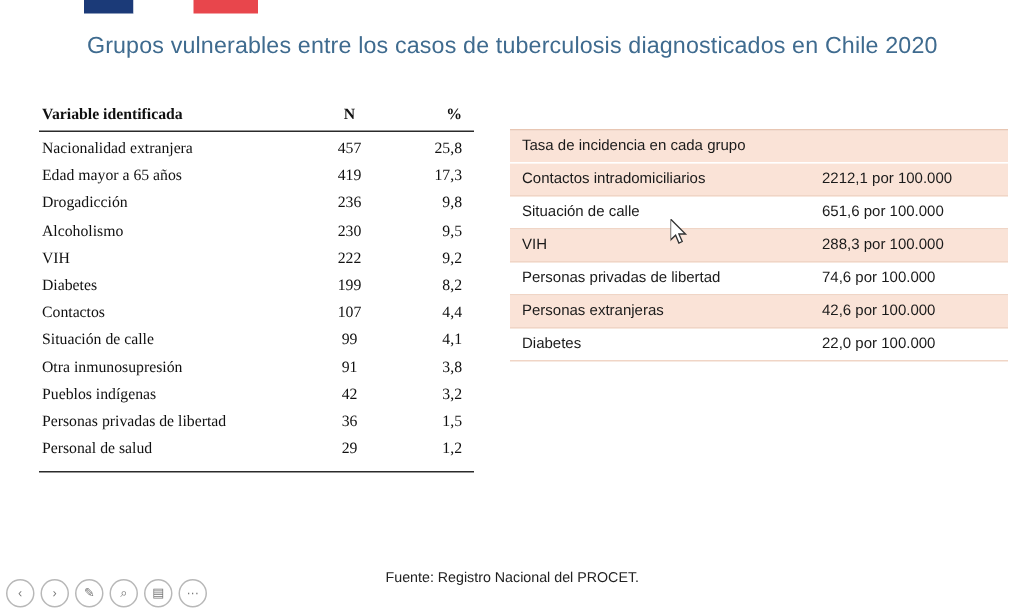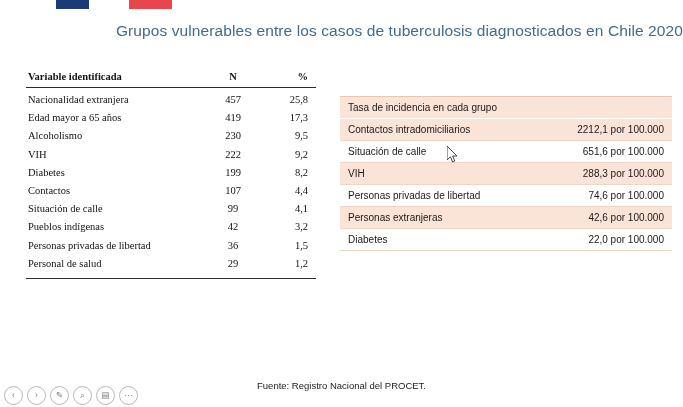--- a/index.html
+++ b/index.html
@@ -24,21 +24,21 @@
   }
   .flag-blue { width: 33px; height: 9px; background: #1b3a78; }
   .flag-white { width: 40px; height: 9px; background: #ffffff; }
   .flag-red { width: 43px; height: 9px; background: #e8464c; }
 
   .slide-title {
     position: absolute;
     top: 22px;
     left: 0;
     width: 683px;
-    text-align: right;
+    text-align: center;
     font-size: 15.5px;
     color: #3f6b8f;
     letter-spacing: 0.1px;
   }
 
   
   .left-table {
     position: absolute;
     left: 26px;
     top: 68px;
@@ -74,41 +74,40 @@
     padding-bottom: 9px;
   }
   .left-table col.c1 { width: 178px; }
   .left-table col.c2 { width: 58px; }
   .left-table col.c3 { width: 54px; }
 
   
   .right-table {
     position: absolute;
     left: 340px;
-    top: 96px;
+    top: 86px;
     width: 332px;
     border-collapse: collapse;
     font-size: 10px;
     color: #1a1a1a;
   }
   .right-table th {
     text-align: left;
     font-weight: normal;
     padding: 5px 8px;
     background: #fae3d7;
     border-top: 1px solid #e8c6b3;
     border-bottom: 1px solid #ffffff;
     font-size: 10px;
   }
   .right-table td {
     padding: 5px 8px;
     font-size: 10px;
   }
   .right-table td.value {
-    text-align: right;
   }
   .right-table tr.shaded td {
     background: #fae3d7;
   }
   .right-table tr.plain td {
     background: #ffffff;
   }
   .right-table tr td {
     border-bottom: 1px solid #f0d5c6;
   }
@@ -188,20 +187,25 @@
       <td>Nacionalidad extranjera</td>
       <td class="num">457</td>
       <td class="pct">25,8</td>
     </tr>
     <tr>
       <td>Edad mayor a 65 años</td>
       <td class="num">419</td>
       <td class="pct">17,3</td>
     </tr>
     <tr>
+      <td>Drogadicción</td>
+      <td class="num">236</td>
+      <td class="pct">9,8</td>
+    </tr>
+    <tr>
       <td>Alcoholismo</td>
       <td class="num">230</td>
       <td class="pct">9,5</td>
     </tr>
     <tr>
       <td>VIH</td>
       <td class="num">222</td>
       <td class="pct">9,2</td>
     </tr>
     <tr>
@@ -211,20 +215,25 @@
     </tr>
     <tr>
       <td>Contactos</td>
       <td class="num">107</td>
       <td class="pct">4,4</td>
     </tr>
     <tr>
       <td>Situación de calle</td>
       <td class="num">99</td>
       <td class="pct">4,1</td>
+    </tr>
+    <tr>
+      <td>Otra inmunosupresión</td>
+      <td class="num">91</td>
+      <td class="pct">3,8</td>
     </tr>
     <tr>
       <td>Pueblos indígenas</td>
       <td class="num">42</td>
       <td class="pct">3,2</td>
     </tr>
     <tr>
       <td>Personas privadas de libertad</td>
       <td class="num">36</td>
       <td class="pct">1,5</td>

